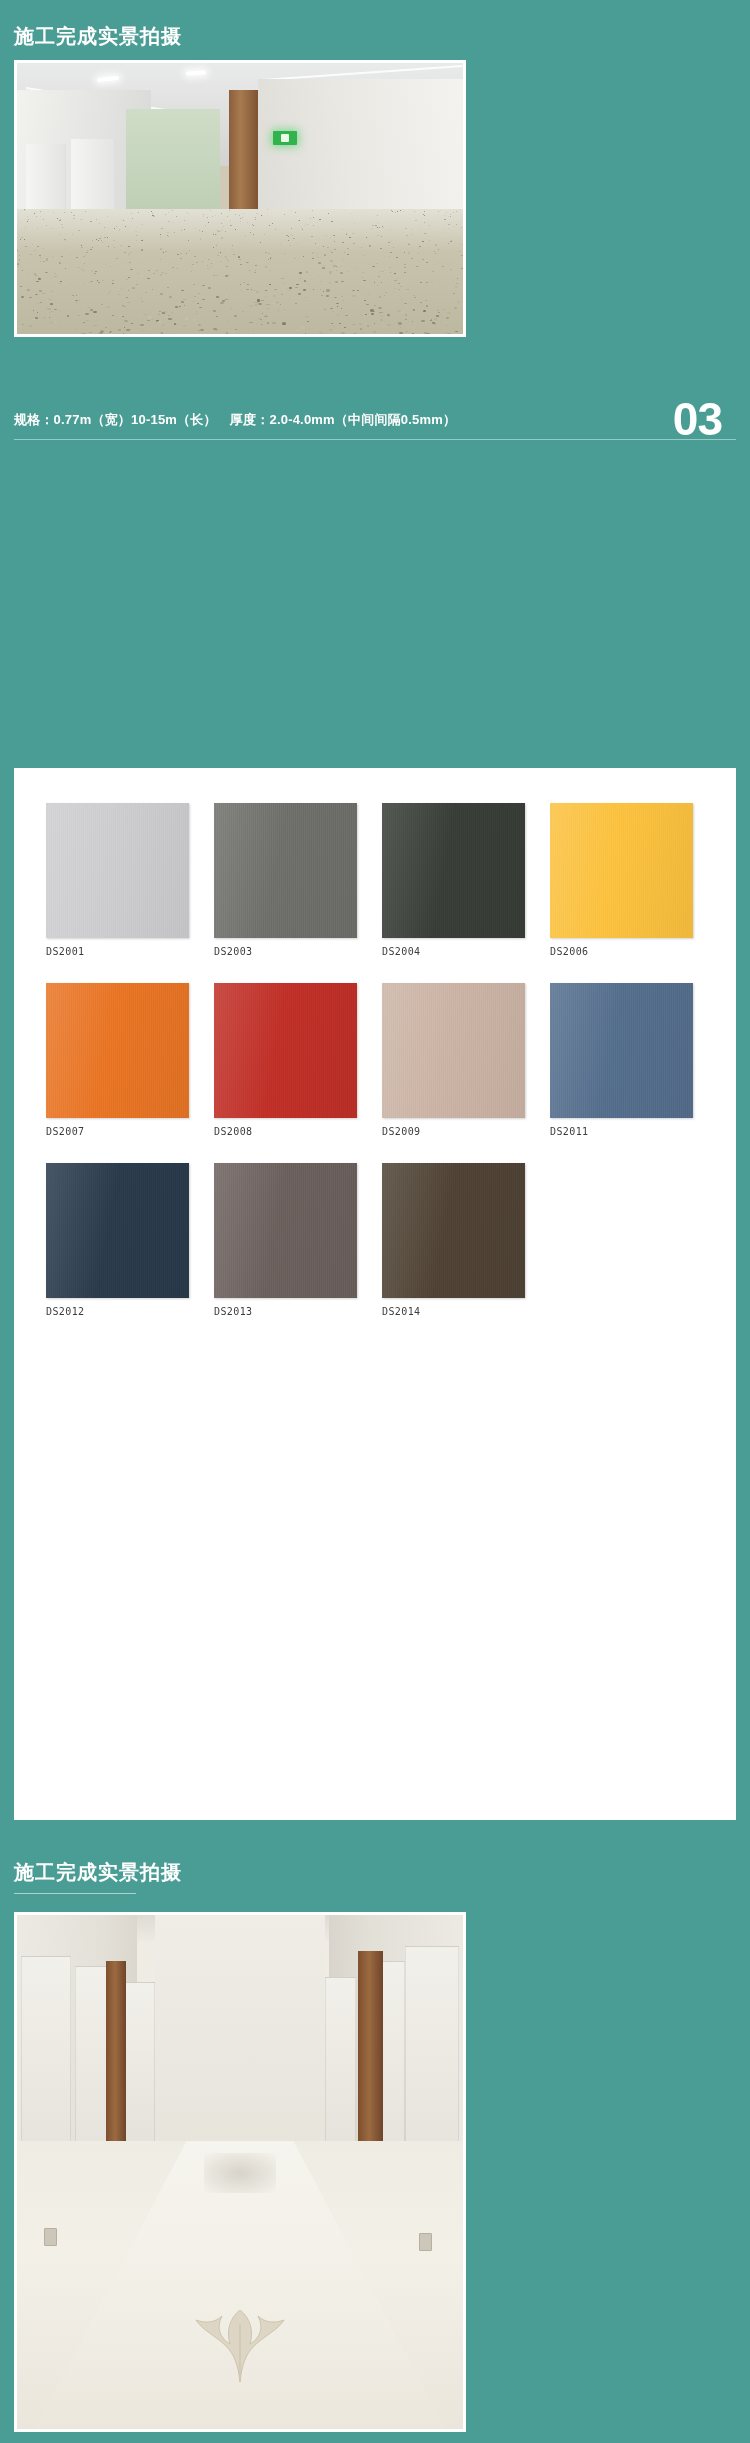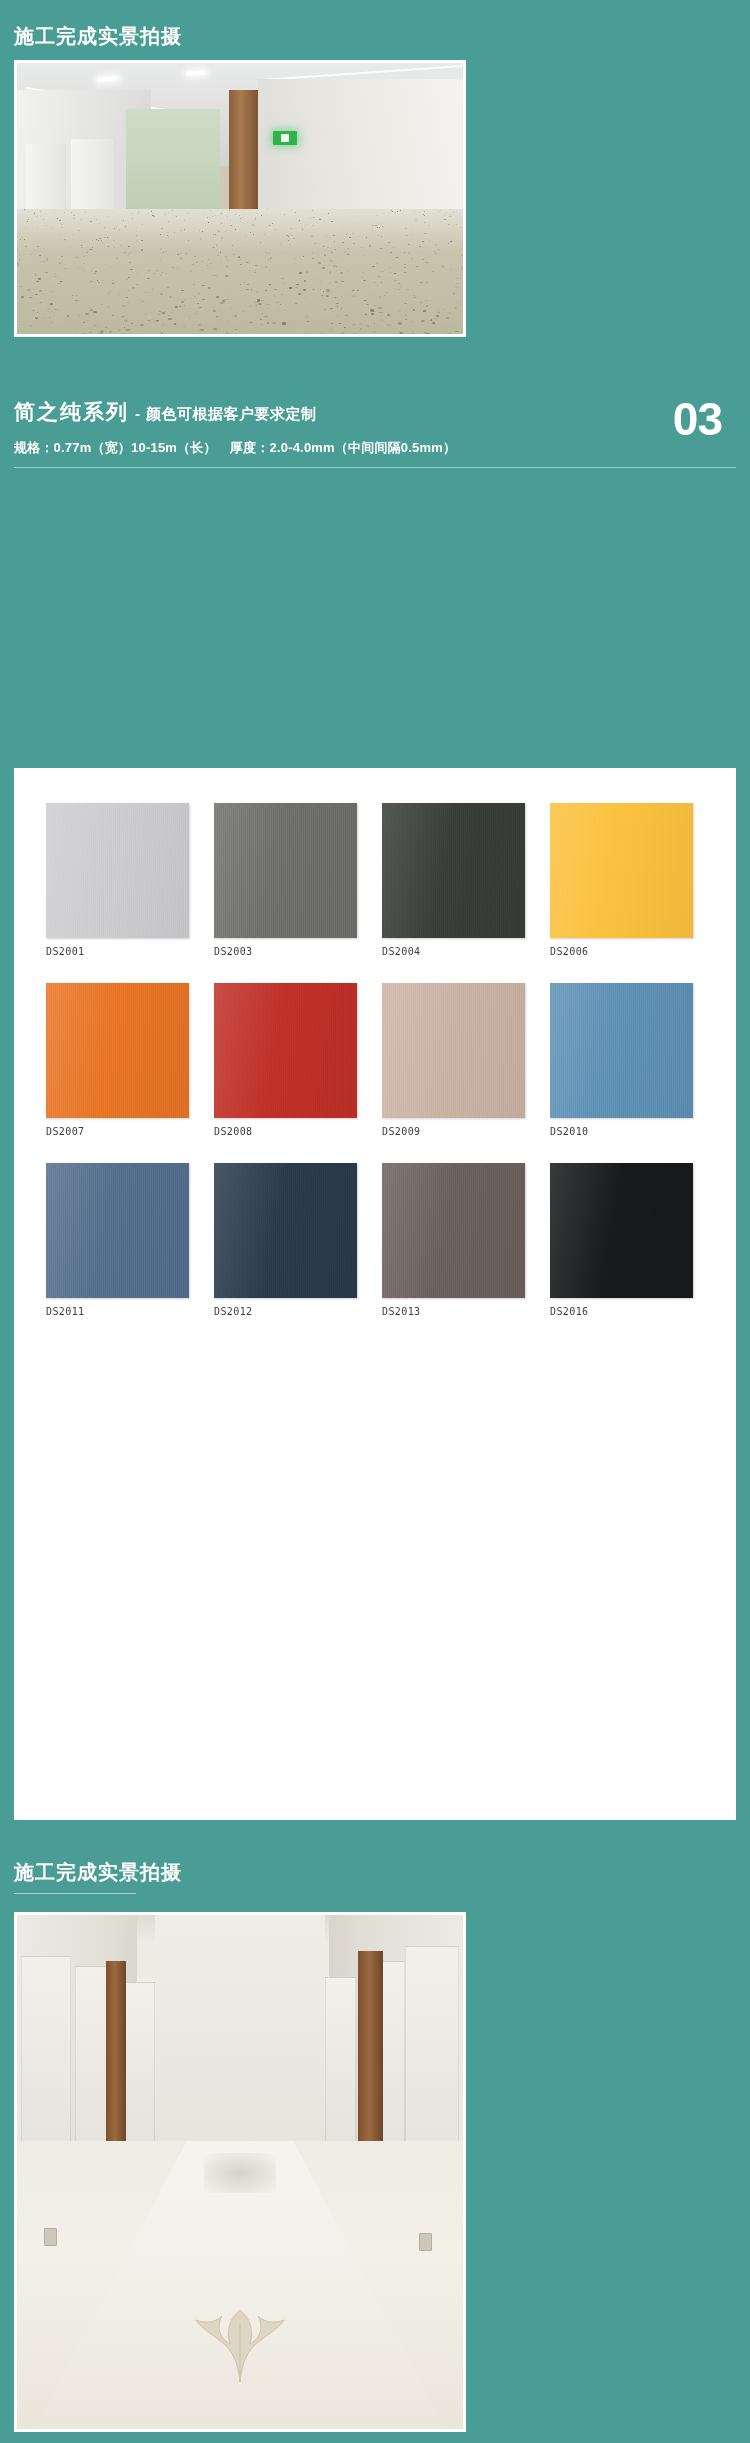--- a/index.html
+++ b/index.html
@@ -1195,25 +1195,20 @@
             <div class="speck" style="left: 81.4409%; top: 84.7521%; width: 2.6px; height: 1.62px; background: rgb(179, 173, 151); opacity: 0.49;"></div>
             <div class="speck" style="left: 36.3901%; top: 77.6344%; width: 2.03px; height: 1.29px; background: rgb(124, 118, 99); opacity: 0.79;"></div>
             <div class="speck" style="left: 58.4735%; top: 80.3658%; width: 1.38px; height: 0.81px; background: rgb(141, 134, 115); opacity: 0.41;"></div>
             <div class="speck" style="left: 76.6892%; top: 91.5397%; width: 3.23px; height: 1.94px; background: rgb(167, 159, 137); opacity: 0.34;"></div>
           </div>
       </div>
     </div>
   </div>
 
   <div class="series-block" style="top:398px;">
-    <div class="series-line1">
-      <span class="series-name">简之纯系列</span>
-      <span class="series-dash">-</span>
-      <span class="series-sub">颜色可根据客户要求定制</span>
-    </div>
     <div class="series-spec">规格：0.77m（宽）10-15m（长）　厚度：2.0-4.0mm（中间间隔0.5mm）</div>
     <div class="series-rule"></div>
     <div class="series-num">03</div>
   </div>
 
   <div class="swatch-panel">
     <div class="swatch-grid" id="swatch-grid">
         <div class="swatch-cell">
           <div class="swatch-chip" style="background: rgb(205, 205, 207);">
             <div class="grain"></div>
@@ -1257,27 +1252,20 @@
           <div class="swatch-label">DS2008</div>
         </div>
         <div class="swatch-cell">
           <div class="swatch-chip" style="background: rgb(203, 179, 165);">
             <div class="grain"></div>
             <div class="sheen"></div>
           </div>
           <div class="swatch-label">DS2009</div>
         </div>
         <div class="swatch-cell">
-          <div class="swatch-chip" style="background: rgb(94, 144, 181);">
-            <div class="grain"></div>
-            <div class="sheen"></div>
-          </div>
-          <div class="swatch-label">DS2010</div>
-        </div>
-        <div class="swatch-cell">
           <div class="swatch-chip" style="background: rgb(84, 110, 140);">
             <div class="grain"></div>
             <div class="sheen"></div>
           </div>
           <div class="swatch-label">DS2011</div>
         </div>
         <div class="swatch-cell">
           <div class="swatch-chip" style="background: rgb(42, 58, 76);">
             <div class="grain"></div>
             <div class="sheen"></div>
@@ -1285,25 +1273,25 @@
           <div class="swatch-label">DS2012</div>
         </div>
         <div class="swatch-cell">
           <div class="swatch-chip" style="background: rgb(107, 96, 93);">
             <div class="grain"></div>
             <div class="sheen"></div>
           </div>
           <div class="swatch-label">DS2013</div>
         </div>
         <div class="swatch-cell">
-          <div class="swatch-chip" style="background: rgb(23, 25, 26);">
+          <div class="swatch-chip" style="background: rgb(79, 67, 53);">
             <div class="grain"></div>
             <div class="sheen"></div>
           </div>
-          <div class="swatch-label">DS2016</div>
+          <div class="swatch-label">DS2014</div>
         </div>
       </div>
   </div>
 
   <div class="sec-head" style="top:1858px;">
     <div class="title">施工完成实景拍摄</div>
     <div class="rule"></div>
   </div>
 
   <div class="photo-frame" style="left:14px; top:1912px; width:452px; height:520px;">

